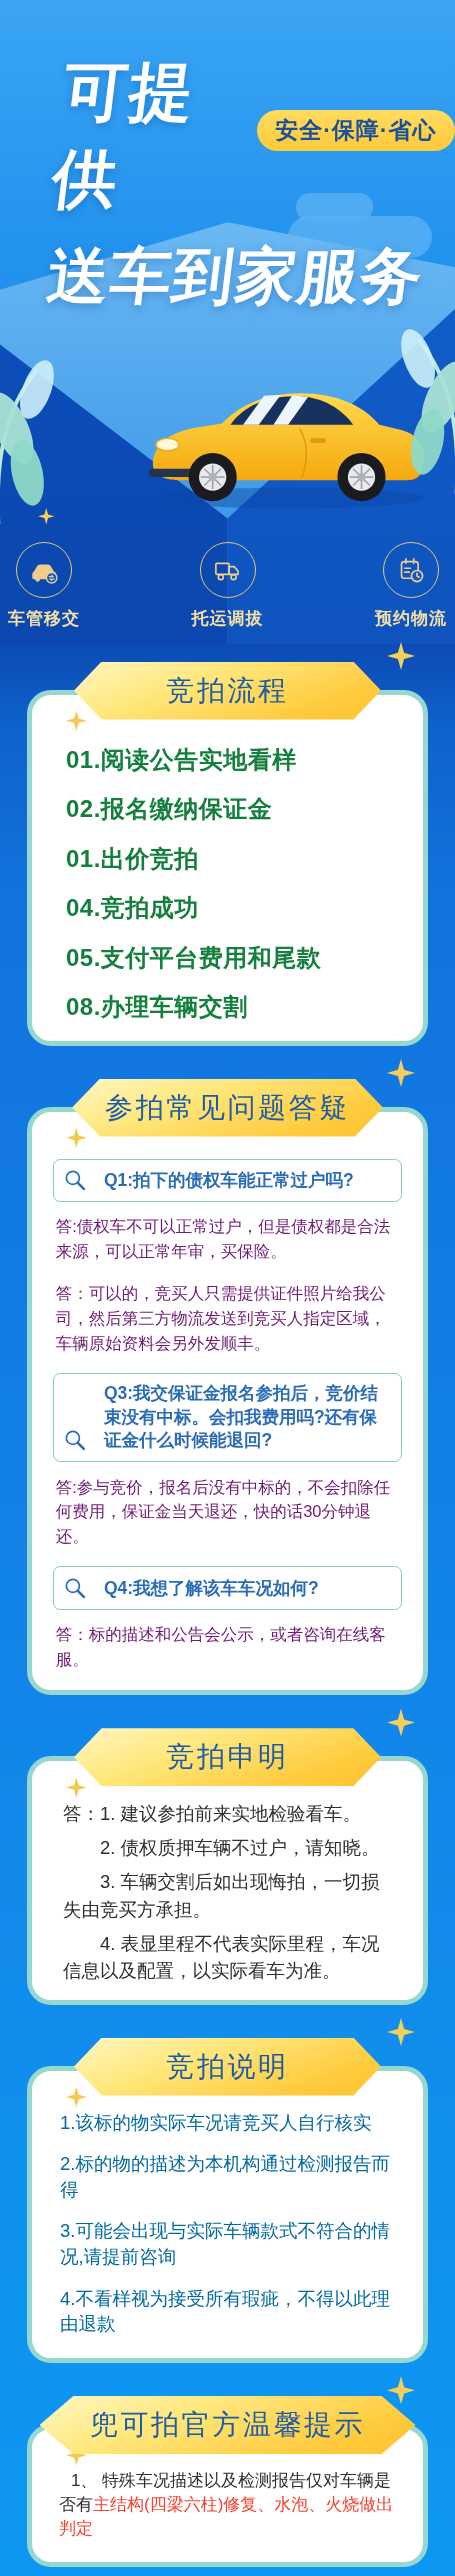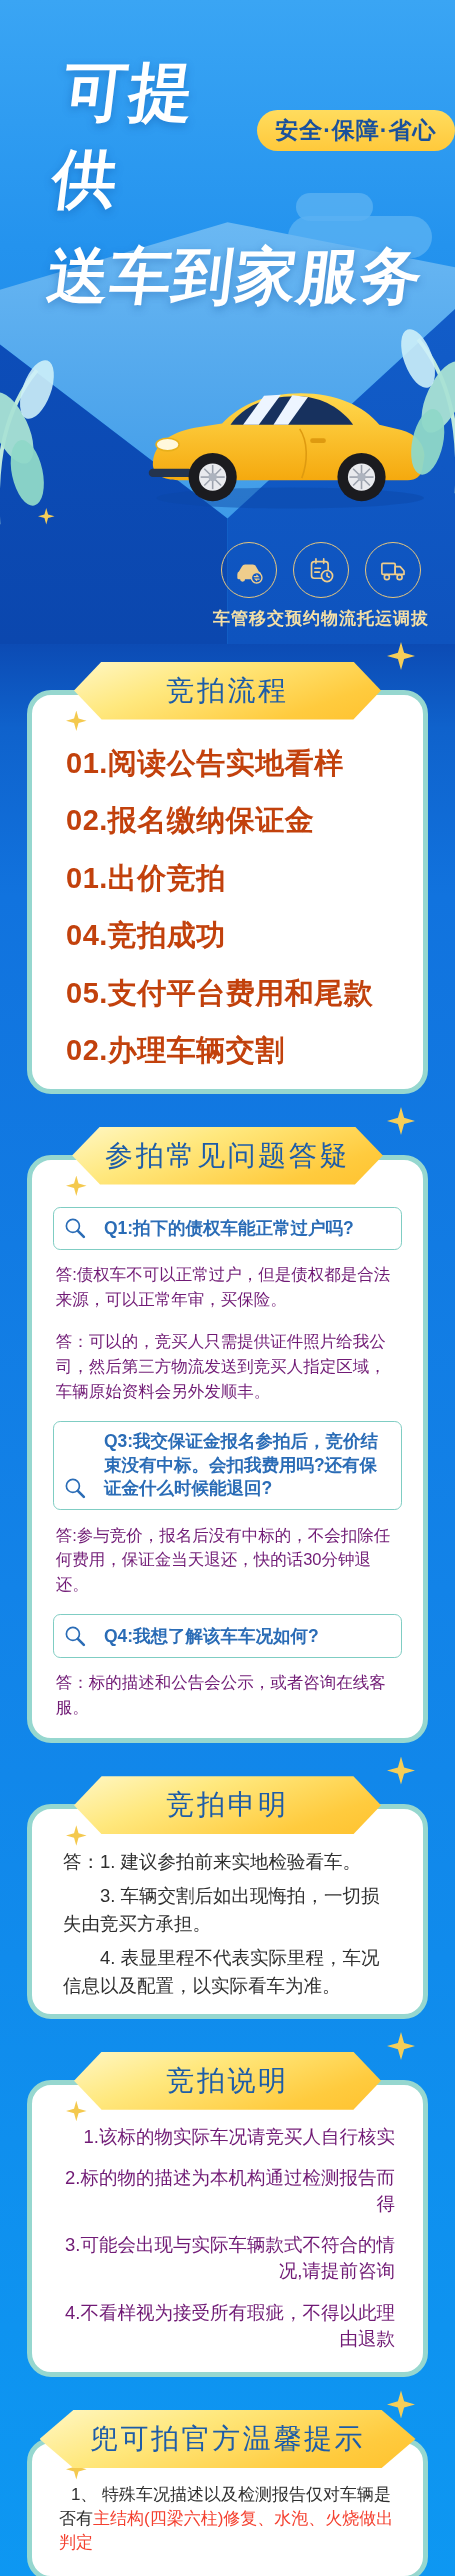--- a/index.html
+++ b/index.html
@@ -37,22 +37,22 @@
   .car{position:relative;z-index:2;display:block;width:304px;margin:27px 18.5px 0 auto;}
   .plant{position:absolute;z-index:2;}
   .plant.pl{left:-8.2px;top:330px;}
   .plant.pr{right:-8.2px;top:289px;transform:scaleX(-1);}
 
   .star{position:absolute;background:#F6CE58;
     clip-path:polygon(50% 0%,61% 39%,100% 50%,61% 61%,50% 100%,39% 61%,0% 50%,39% 39%);}
   .hero-star{left:38px;top:508px;width:16.5px;height:16.5px;z-index:3;}
 
   
-  .services{position:absolute;left:0;right:12px;bottom:14.4px;z-index:5;display:flex;
-    justify-content:flex-end;align-items:flex-end;padding:0 14px;}
+  .services{position:absolute;left:0;right:0;bottom:14.4px;z-index:5;display:flex;
+    justify-content:space-between;align-items:flex-end;padding:0 8px;}
   .svc{display:flex;flex-direction:column;align-items:center;gap:8.2px;}
   .svc-circle{width:54px;height:54px;border:1.5px solid #E6C67E;border-radius:50%;
     display:flex;align-items:center;justify-content:center;}
   .svc-label{font-size:17px;font-weight:600;color:#F5E0A6;letter-spacing:1px;}
 
   
   .main{min-height:2103px;box-sizing:border-box;padding:17.5px 0 20.6px;
     background:linear-gradient(180deg,#0C4BB4 0%,#0F62CC 4%,#1173DE 12%,#1283E8 45%,#0E93F0 80%,#0D9AF3 100%);}
   .sec{position:relative;margin-top:33px;}
   .sec.first{margin-top:0;}
@@ -65,40 +65,40 @@
   .ribbon.wide{min-width:376px;}
   .ribbon span{font-size:28px;font-weight:400;color:#1D5CA8;letter-spacing:2.6px;white-space:nowrap;}
   .star-a{width:28px;height:28px;right:40px;top:-19.6px;}
   .star-b{width:20.6px;height:20.6px;left:66px;top:49px;background:#F4C94E;}
 
   .card{position:relative;z-index:1;width:401px;box-sizing:border-box;margin:0 auto;
     background:#FFFFFF;border:5.2px solid #96D7CF;border-radius:24px;}
 
   
   .card.process{padding:49px 34px 17.5px;}
-  .step{font-size:29px;font-weight:700;color:#c2410c;margin-bottom:17.5px;letter-spacing:0.5px;}
+  .step{font-size:24px;font-weight:700;color:#15803d;margin-bottom:17.5px;letter-spacing:0.5px;}
   .step:last-child{margin-bottom:0;}
 
   
   .card.faq{padding:47px 20.6px 18.5px;}
   .qbox{display:flex;align-items:flex-end;gap:16px;border:1.5px solid #7FCDC3;border-radius:7.2px;
     padding:8.2px 7.2px 8.2px 9.3px;background:#FFFFFF;}
   .mag{flex:0 0 25px;display:flex;align-items:center;justify-content:center;}
   .qtext{font-size:17.5px;font-weight:800;color:#2A6CB6;line-height:1.35;}
   .answer{font-size:16.5px;color:#701a75;line-height:1.5;margin:12.4px 3.1px 17.5px;}
   .answer:last-child{margin-bottom:0;}
 
   
   .card.statement{padding:39px 31px 8.2px;}
   .stline{font-size:18.5px;color:#2F2F2F;line-height:1.5;margin:0 0 6.2px;}
   .stline.indent{text-indent:2em;}
 
   
   .card.notes{padding:39px 28px 20.6px;}
-  .ntline{font-size:18.5px;color:#701a75;line-height:1.4;margin:0 0 15.5px;text-align:right;}
+  .ntline{font-size:18.5px;color:#0369a1;line-height:1.4;margin:0 0 15.5px;}
   .ntline:last-child{margin-bottom:0;}
 
   
   .card.tips{padding:40px 27px 20.6px;}
   .tip{font-size:17px;color:#2F2F2F;line-height:1.42;margin:0 0 7.2px;text-indent:0.7em;}
   .tip:last-child{margin-bottom:0;}
   .tip .red{color:#F4402F;}
 </style>
 </head>
 <body>
@@ -184,63 +184,63 @@
           <svg viewBox="0 0 56 56" width="31" height="31">
             <path d="M9 30 l5 -9 q2 -4 6 -4 h14 q4 0 6 4 l5 9 q4 1 4 5 v6 q0 3 -3 3 h-3 a4.5 4.5 0 0 1 -9 0 h-14 a4.5 4.5 0 0 1 -9 0 h-2 q-3 0 -3 -3 v-6 q0 -4 3 -5 z" fill="#EFCD8C"></path>
             <circle cx="41" cy="41" r="9.5" fill="#0F58C8" stroke="#EFCD8C" stroke-width="2.5"></circle>
             <path d="M36.5 39 h7 l-2.5 -2.5 M45.5 43.5 h-7 l2.5 2.5" stroke="#EFCD8C" stroke-width="2" fill="none" stroke-linecap="round"></path>
           </svg>
         </span>
         <span class="svc-label">车管移交</span>
       </div>
       <div class="svc">
         <span class="svc-circle">
+          <svg viewBox="0 0 56 56" width="31" height="31" fill="none" stroke="#EFCD8C" stroke-width="3" stroke-linejoin="round">
+            <rect x="7" y="15" width="24" height="20" rx="2"></rect>
+            <path d="M31 21 h9 l7 8 v6 h-16 z"></path>
+            <circle cx="16" cy="40" r="4.5"></circle>
+              <circle cx="39" cy="40" r="4.5"></circle>
+          </svg>
+        </span>
+        <span class="svc-label">托运调拔</span>
+      </div>
+      <div class="svc">
+        <span class="svc-circle">
           <svg viewBox="0 0 56 56" width="31" height="31" fill="none" stroke="#EFCD8C" stroke-width="3" stroke-linecap="round">
             <rect x="10" y="12" width="30" height="30" rx="5"></rect>
             <line x1="18" y1="7" x2="18" y2="15"></line>
               <line x1="32" y1="7" x2="32" y2="15"></line>
             <line x1="16" y1="24" x2="26" y2="24"></line>
               <line x1="16" y1="31" x2="24" y2="31"></line>
             <circle cx="38" cy="38" r="10" fill="#0F58C8"></circle>
             <path d="M38 33 v5 l4 2"></path>
           </svg>
         </span>
         <span class="svc-label">预约物流</span>
       </div>
-      <div class="svc">
-        <span class="svc-circle">
-          <svg viewBox="0 0 56 56" width="31" height="31" fill="none" stroke="#EFCD8C" stroke-width="3" stroke-linejoin="round">
-            <rect x="7" y="15" width="24" height="20" rx="2"></rect>
-            <path d="M31 21 h9 l7 8 v6 h-16 z"></path>
-            <circle cx="16" cy="40" r="4.5"></circle>
-              <circle cx="39" cy="40" r="4.5"></circle>
-          </svg>
-        </span>
-        <span class="svc-label">托运调拔</span>
-      </div>
     </div>
   </section>
 
   <main class="main">
 
     <section class="sec first">
       <div class="ribbon-row">
         <span class="star star-a"></span>
         <span class="star star-b"></span>
         <div class="ribbon">
           <span>竞拍流程</span>
         </div>
       </div>
       <div class="card process" id="steps-list">
           <div class="step">01.阅读公告实地看样</div>
           <div class="step">02.报名缴纳保证金</div>
           <div class="step">01.出价竞拍</div>
           <div class="step">04.竞拍成功</div>
           <div class="step">05.支付平台费用和尾款</div>
-          <div class="step">02.办理车辆交割</div>
+          <div class="step">08.办理车辆交割</div>
         </div>
     </section>
 
     <section class="sec">
       <div class="ribbon-row">
         <span class="star star-a"></span>
         <span class="star star-b"></span>
         <div class="ribbon">
           <span>参拍常见问题答疑</span>
         </div>
@@ -283,20 +283,21 @@
     <section class="sec">
       <div class="ribbon-row">
         <span class="star star-a"></span>
         <span class="star star-b"></span>
         <div class="ribbon">
           <span>竞拍申明</span>
         </div>
       </div>
       <div class="card statement" id="statement-list">
           <p class="stline">答：1. 建议参拍前来实地检验看车。</p>
+          <p class="stline indent">2. 债权质押车辆不过户，请知晓。</p>
           <p class="stline indent">3. 车辆交割后如出现悔拍，一切损失由竞买方承担。</p>
           <p class="stline indent">4. 表显里程不代表实际里程，车况信息以及配置，以实际看车为准。</p>
         </div>
     </section>
 
     <section class="sec">
       <div class="ribbon-row">
         <span class="star star-a"></span>
         <span class="star star-b"></span>
         <div class="ribbon">

